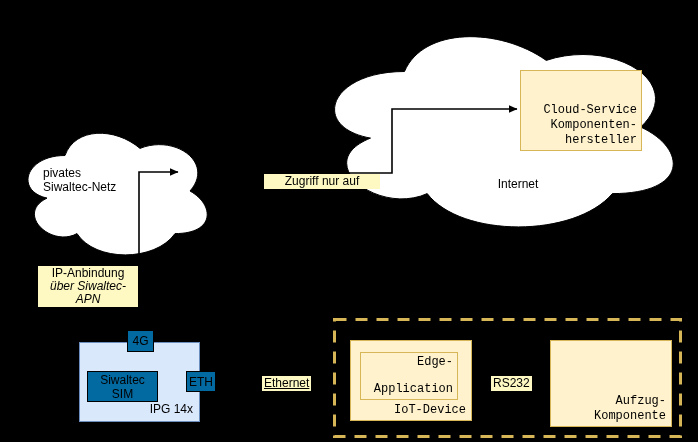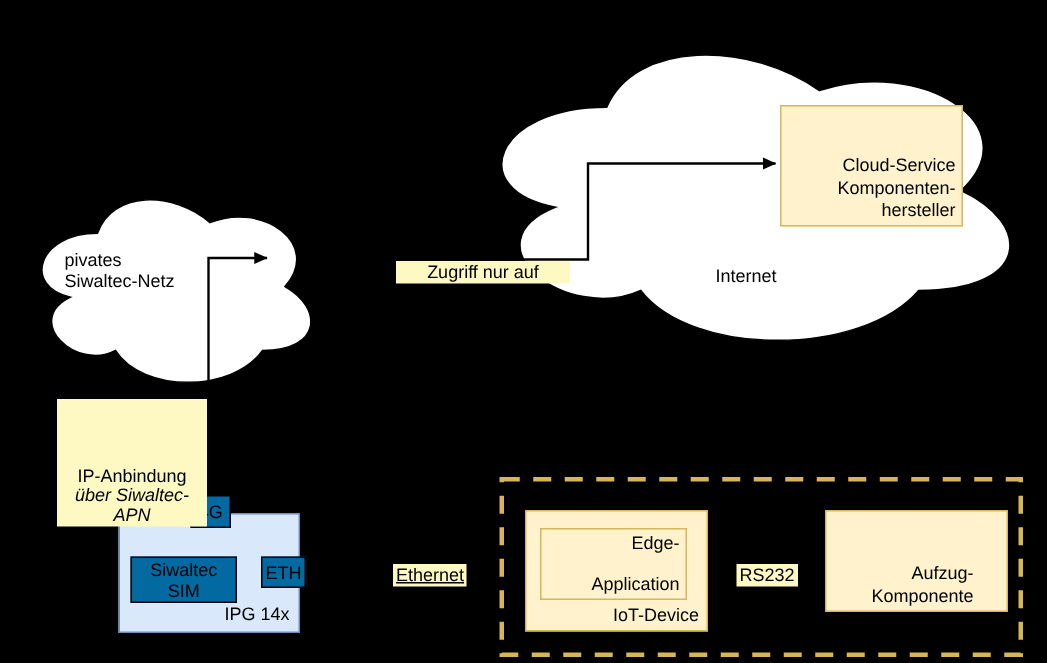--- a/index.html
+++ b/index.html
@@ -10,21 +10,21 @@
   }
   .layer{position:absolute;left:0;top:0;}
   .cloud{fill:var(--node-white,#ffffff);stroke:#000;stroke-width:1;}
   .edge-line{fill:none;stroke:#000;stroke-width:1.6;}
   .dashed-zone{fill:none;stroke:var(--yellow-stroke,#d6b656);stroke-width:3;stroke-dasharray:12 9;}
   .node{
     position:absolute;box-sizing:border-box;display:flex;flex-direction:column;
     justify-content:flex-end;align-items:flex-end;text-align:right;line-height:15px;
   }
   .node.white{background:var(--node-white,#fff);border:1px solid #000;}
-  .node.yellow{background:var(--yellow-fill,#fff2cc);border:1px solid var(--yellow-stroke,#d6b656);}
+  .node.yellow{background:var(--yellow-fill,#fff2cc);border:1px solid var(--yellow-stroke,#d6b656);font-family:Liberation Mono, monospace;}
   .node.blue{background:var(--blue-fill,#dae8fc);border:1px solid var(--blue-stroke,#6c8ebf);}
   .node span{display:block;}
   .chip{
     position:absolute;box-sizing:border-box;background:#0369a1;border:1px solid #000;
     display:flex;flex-direction:column;justify-content:center;align-items:center;
     text-align:center;line-height:14px;
   }
   .tag{
     position:absolute;background:#fef9c3;text-align:center;line-height:13px;padding:1px 2px;
     box-sizing:border-box;
@@ -75,51 +75,51 @@
 
   <div class="chip" style="left:127px;top:330px;width:27px;height:22px;">
     <span>4G</span>
   </div>
 
   <div class="chip" style="left:87px;top:371px;width:71px;height:31px;">
     <span>Siwaltec</span>
     <span>SIM</span>
   </div>
 
-  <div class="chip" style="left:174px;top:371px;width:30px;height:21px;">
+  <div class="chip" style="left:186px;top:371px;width:30px;height:21px;">
     <span>ETH</span>
   </div>
 
   <div class="node yellow" style="left:350px;top:340px;width:122px;height:81px;padding:2px 5px;">
     <span>IoT-Device</span>
   </div>
 
   <div class="node yellow" style="left:360px;top:352px;width:98px;height:48px;padding:2px 4px;justify-content:space-between;">
     <span>Edge-</span>
     <span>Application</span>
   </div>
 
-  <div class="node yellow" style="left:550px;top:340px;width:122px;height:68px;padding:2px 22px;">
+  <div class="node yellow" style="left:550px;top:340px;width:122px;height:87px;padding:2px 5px;">
     <span>Aufzug-</span>
     <span>Komponente</span>
   </div>
 
   <div class="free-text" style="left:43px;top:166px;text-align:left;">
     <span style="display:block;">pivates</span>
     <span style="display:block;">Siwaltec-Netz</span>
   </div>
 
-  <div class="free-text" style="left:477px;top:177px;width:82px;text-align:left;">Internet</div>
+  <div class="free-text" style="left:477px;top:177px;width:82px;text-align:center;">Internet</div>
 
   <div class="tag" style="left:264px;top:174px;width:116px;">
     <span style="display:block;">Zugriff nur auf</span>
   </div>
 
   <div class="tag" style="left:38px;top:266px;width:100px;">
-    <span style="display:block;margin-top:44px;">IP-Anbindung</span>
+    <span style="display:block;">IP-Anbindung</span>
     <span style="display:block;font-style:italic;">über Siwaltec-APN</span>
   </div>
 
   <div class="tag" style="left:262px;top:376px;text-decoration:underline;">Ethernet</div>
 
   <div class="tag" style="left:491px;top:376px;">RS232</div>
 
 </div>
 
 </body></html>

